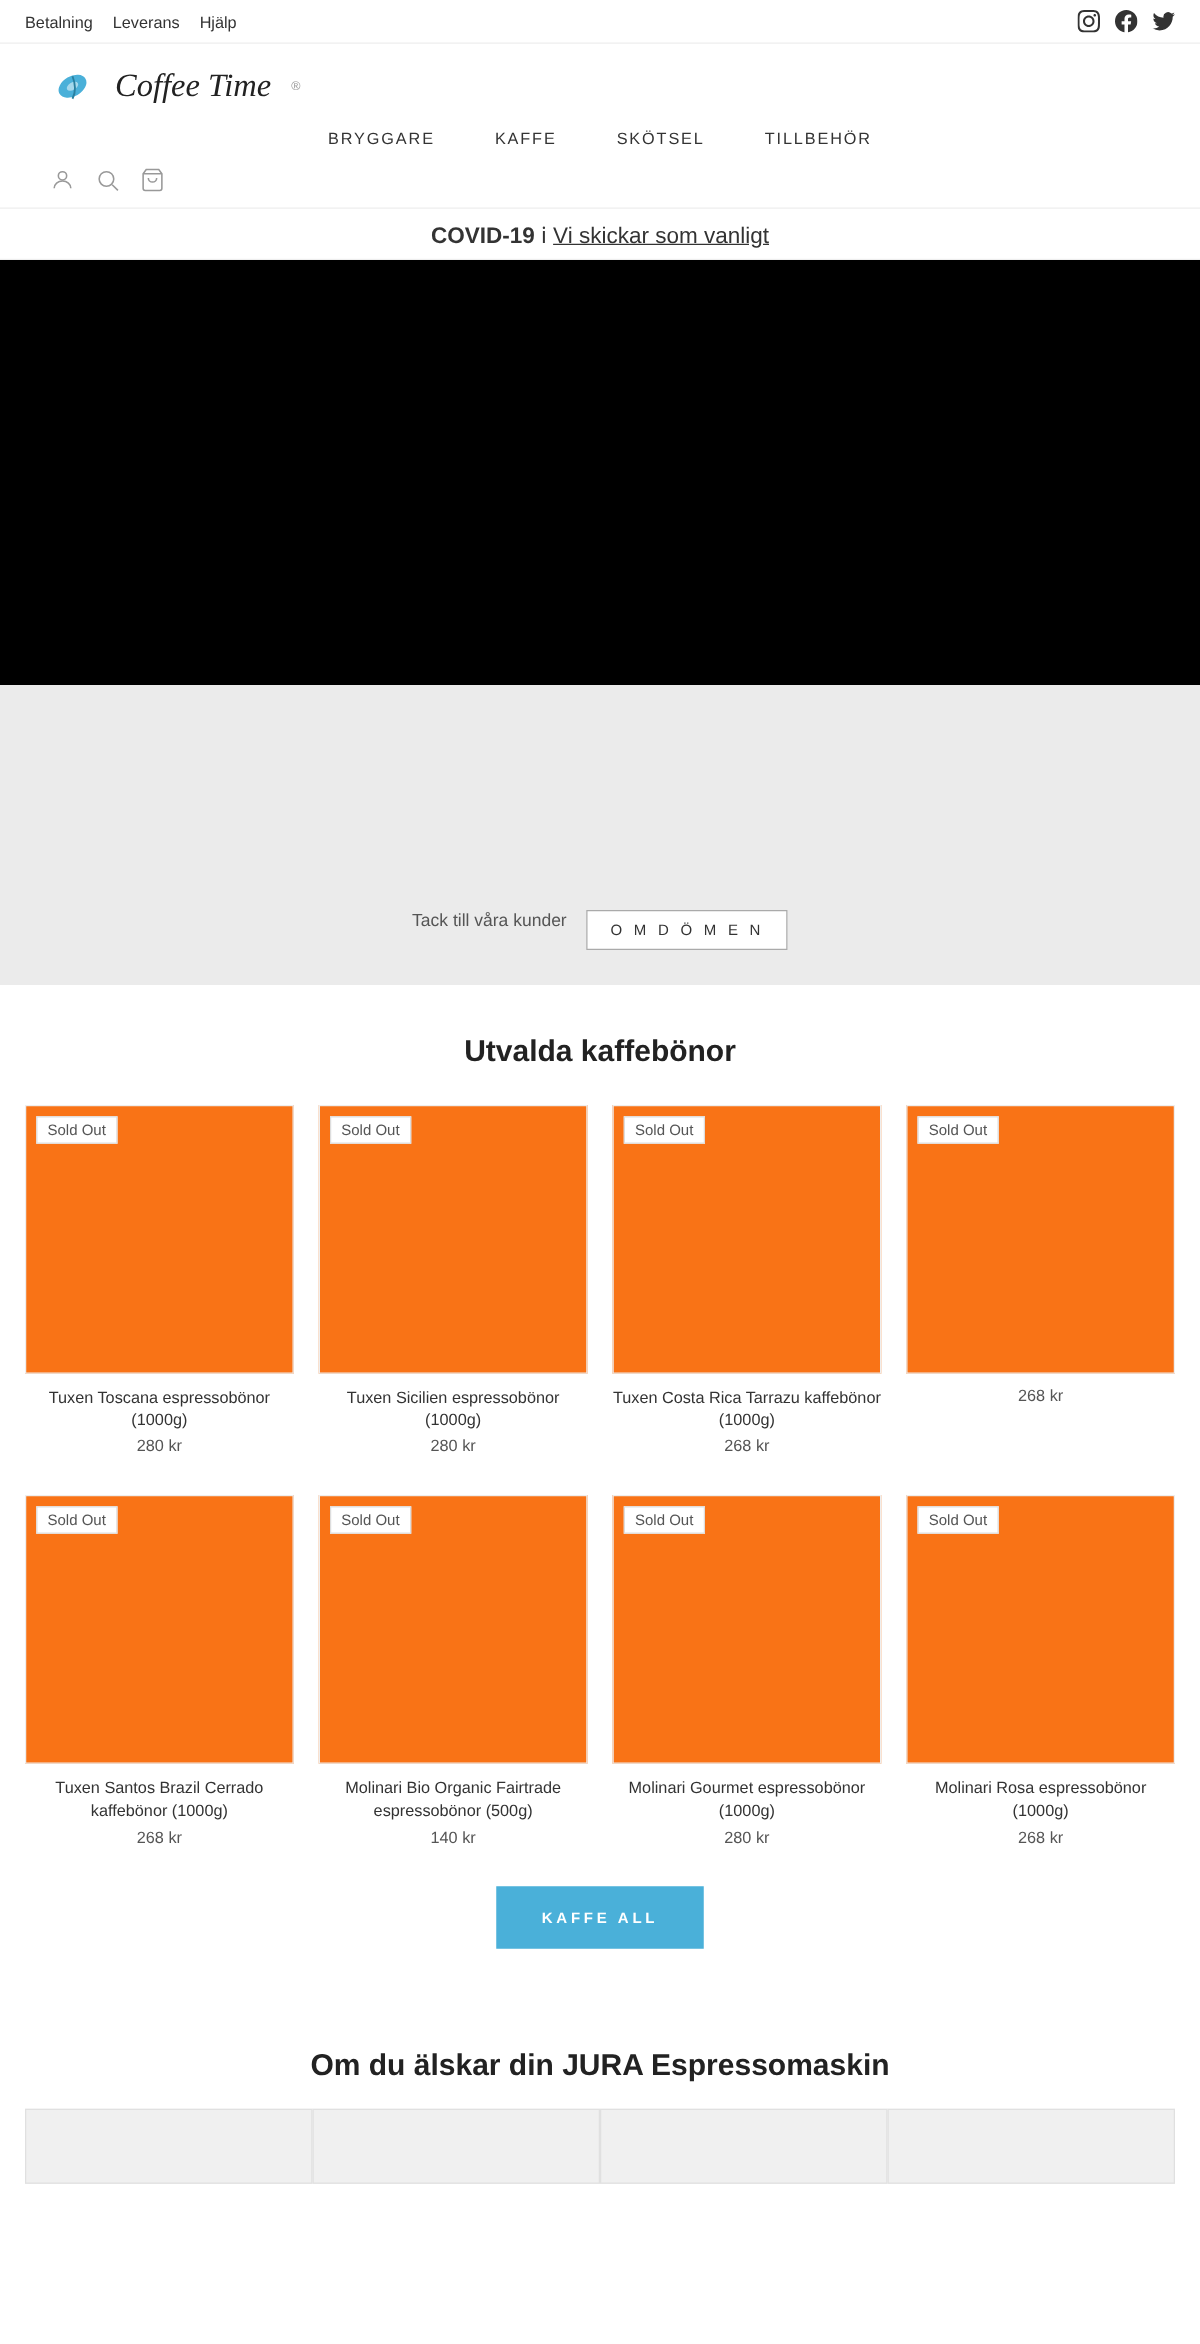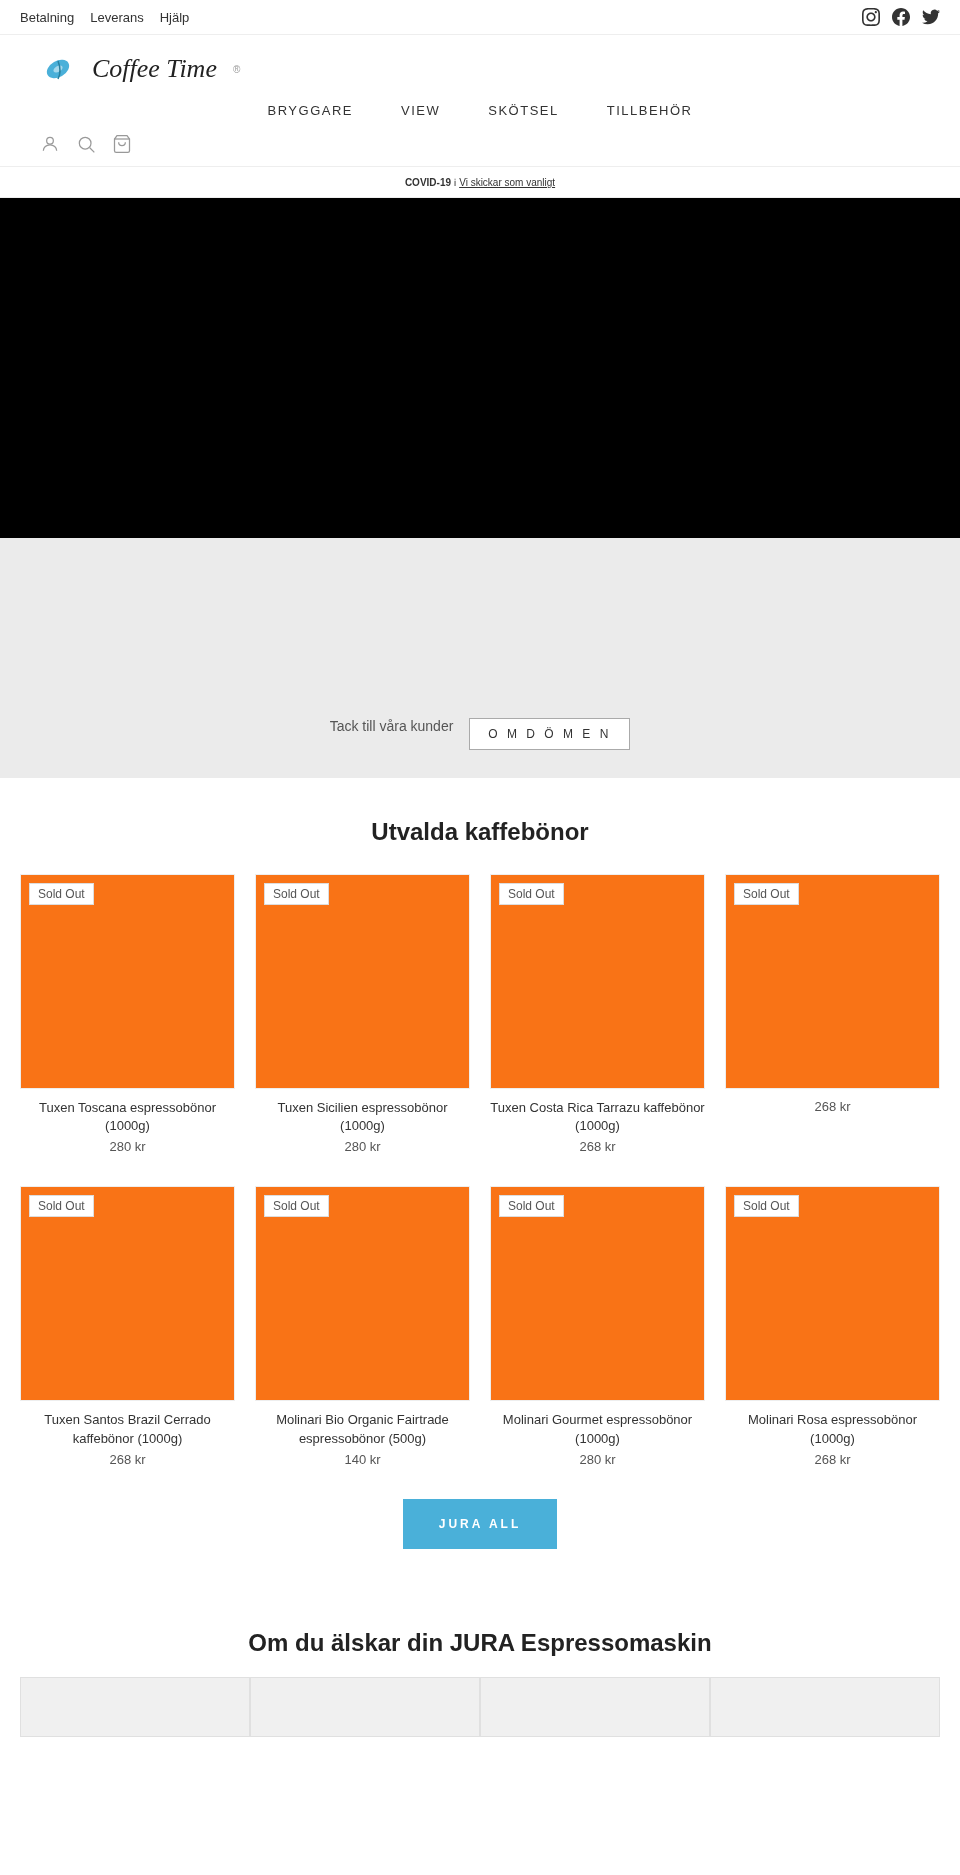--- a/index.html
+++ b/index.html
@@ -43,21 +43,21 @@
       gap: 16px;
       padding: 0 20px 12px 20px;
       align-items: center;
     }
     .util-icon { width: 20px; height: 20px; cursor: pointer; }
 
     
     .covid-banner {
       text-align: center;
       padding: 8px;
-      font-size: 10px;
+      font-size: 18px;
       border-top: 1px solid #eee;
       border-bottom: 1px solid #eee;
     }
     .covid-banner a { color: #333; }
     .covid-banner strong { font-weight: bold; }
 
     
     .hero-black {
       width: 100%;
       height: 340px;
@@ -214,21 +214,21 @@
         <ellipse cx="18" cy="18" rx="5" ry="3" fill="#fff" opacity="0.5" transform="rotate(-30 18 18)"></ellipse>
         <path d="M18 10 Q22 20 18 28" stroke="#2980a0" stroke-width="1.5" fill="none"></path>
       </svg>
       <span class="logo-text">Coffee Time</span>
       <span style="font-size:10px;color:#999;vertical-align:super;">®</span>
     </div>
   </div>
 
   <div class="main-nav">
     <a href="#">BRYGGARE</a>
-    <a href="#">VIEW</a>
+    <a href="#">KAFFE</a>
     <a href="#">SKÖTSEL</a>
     <a href="#">TILLBEHÖR</a>
   </div>
 
   <div class="utility-icons">
 
     <svg class="util-icon" viewBox="0 0 24 24" fill="none" stroke="#999" stroke-width="1.5">
       <circle cx="12" cy="8" r="4"></circle>
       <path d="M4 20c0-4 3.6-7 8-7s8 3 8 7"></path>
     </svg>
@@ -329,21 +329,21 @@
       <div class="product-image-wrapper">
         <span class="sold-out-badge">Sold Out</span>
       </div>
       <div class="product-name">Molinari Rosa espressobönor (1000g)</div>
       <div class="product-price">268 kr</div>
     </div>
 
   </div>
 
   <div class="view-all-container">
-    <button class="view-all-btn">JURA ALL</button>
+    <button class="view-all-btn">KAFFE ALL</button>
   </div>
 </div>
 
 <div class="jura-section">
   <h2 class="jura-title">Om du älskar din JURA Espressomaskin</h2>
 
   <div class="machine-grid">
     <div class="machine-card"></div>
     <div class="machine-card"></div>
     <div class="machine-card"></div>

